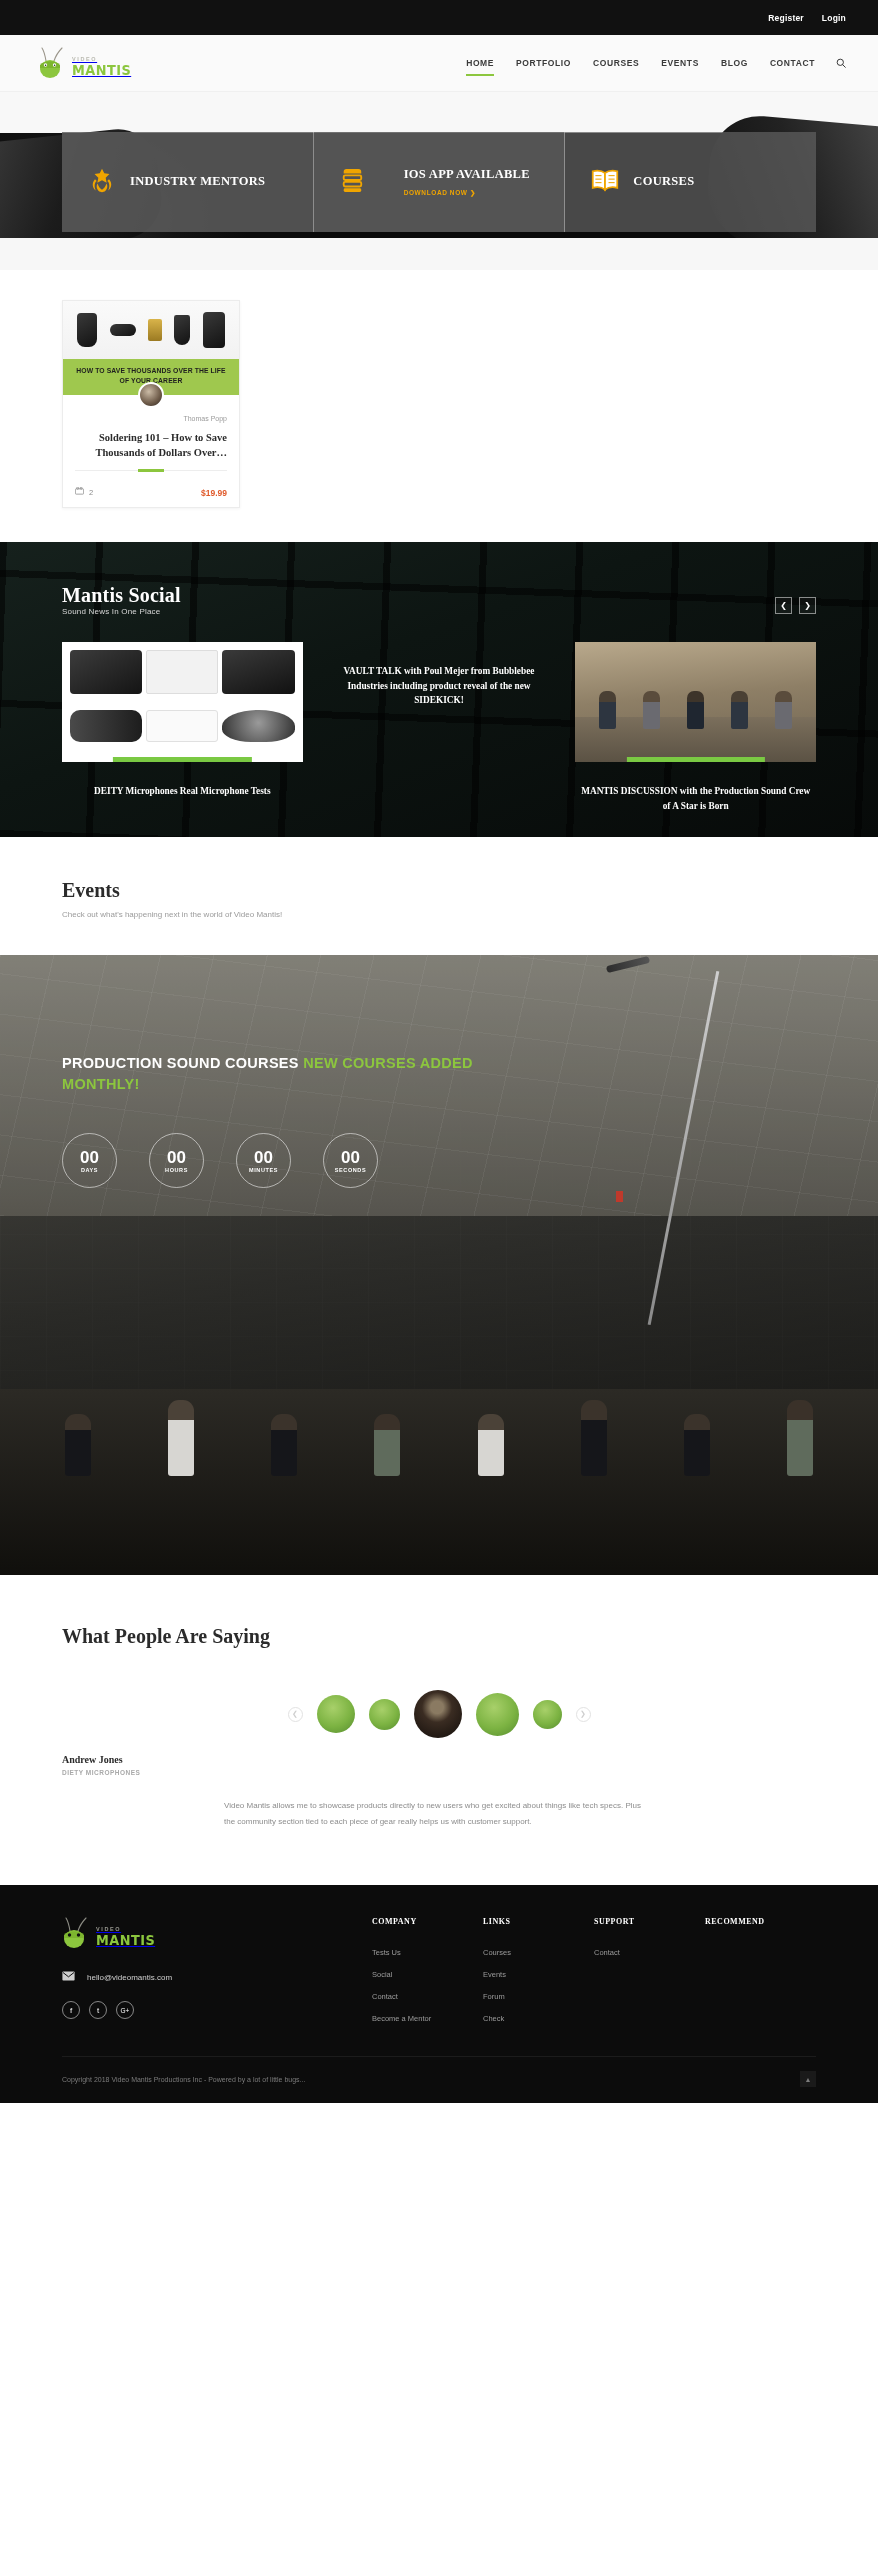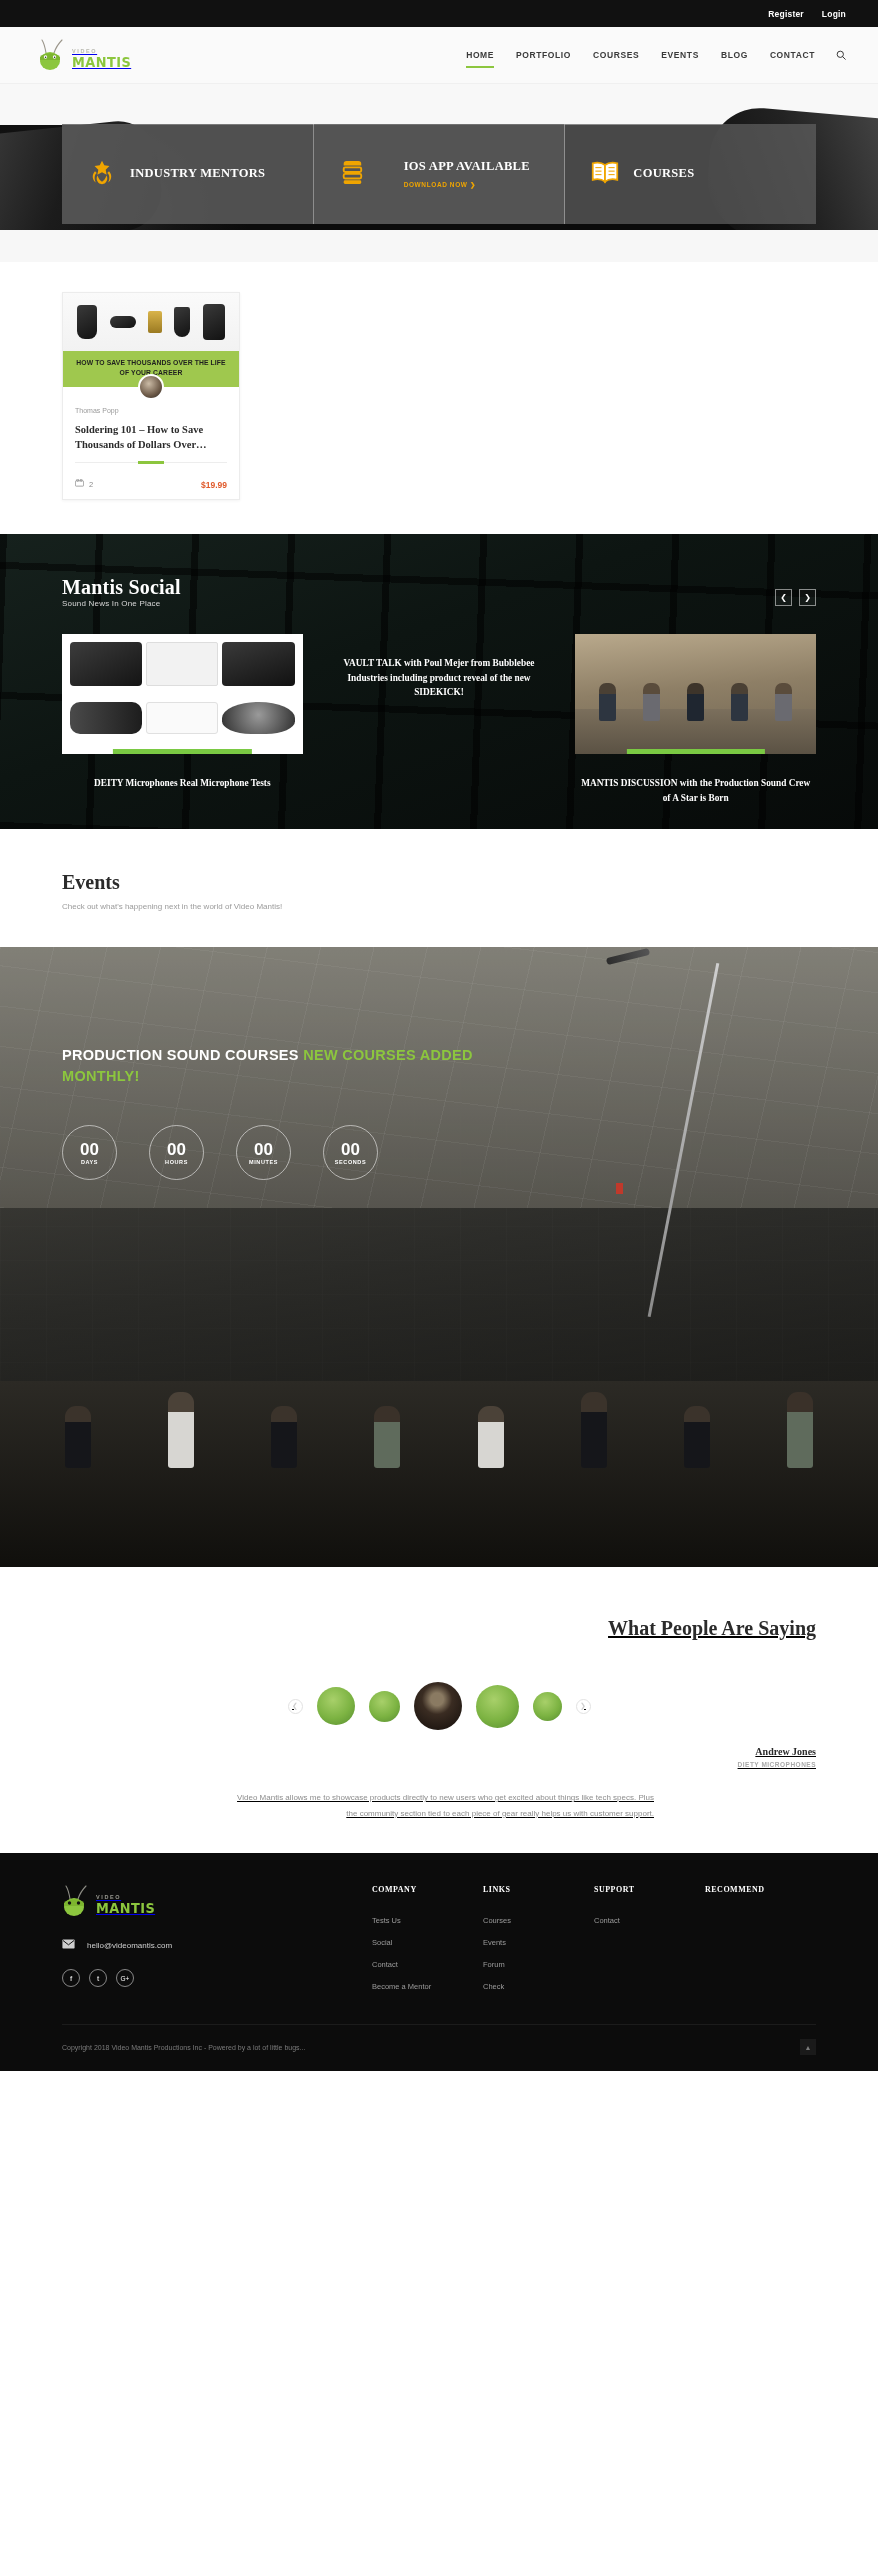--- a/index.html
+++ b/index.html
@@ -6,21 +6,21 @@
   html, body {
     width: 878px;
     background: #ffffff;
     font-family: "Liberation Sans", sans-serif;
     -webkit-font-smoothing: antialiased;
   }
   body { width: 878px; overflow-x: hidden; }
 
   
   .topbar {
-    height: 27px;
+    height: 35px;
     background: #111111;
     display: flex;
     align-items: center;
     justify-content: flex-end;
     padding-right: 32px;
   }
   .topbar a {
     color: #ffffff;
     font-size: 8.5px;
     font-weight: bold;
@@ -195,21 +195,21 @@
   }
   .pcard-avatar {
     position: absolute;
     left: 50%; bottom: -13px;
     transform: translateX(-50%);
     width: 26px; height: 26px;
     border-radius: 50%;
     border: 2px solid #fff;
     background: radial-gradient(circle at 40% 35%, #cbbba6, #6d5a48 60%, #2c2420);
   }
-  .pcard-body { padding: 20px 12px 8px; text-align: left; }
+  .pcard-body { padding: 20px 12px 8px; text-align: right; }
   .pcard-author { font-size: 7px; color: #9a9a9a; }
   .pcard-title {
     margin-top: 8px;
     font-family: "Liberation Serif", serif;
     font-size: 10.5px;
     font-weight: bold;
     color: #2b2b2b;
     line-height: 1.45;
   }
   .pcard-rule { margin: 10px auto 0; width: 100%; height:1px; background:#ededed; position:relative; }
@@ -378,21 +378,21 @@
     width: 55px; height: 55px; border-radius: 50%;
     border: 1px solid rgba(255,255,255,.55);
     display: flex; flex-direction: column;
     align-items: center; justify-content: center;
     gap: 1px;
   }
   .timer .num { font-size: 17px; font-weight: bold; color: #ffffff; line-height:1; }
   .timer .lbl { font-size: 5.5px; font-weight: bold; color: #ffffff; letter-spacing: .6px; }
 
   
-  .testi { background:#ffffff; padding: 50px 62px 32px; text-align:right;text-decoration:underline; }
+  .testi { background:#ffffff; padding: 50px 62px 56px; text-align:left; }
   .testi h2 {
     font-family: "Liberation Serif", serif;
     font-weight:bold; font-size:20px; color:#2b2b2b;
   }
   .testi-avatars {
     margin-top: 42px;
     display:flex; align-items:center; justify-content:center; gap: 14px;
   }
   .tnav {
     width:15px; height:15px; border-radius:50%;

